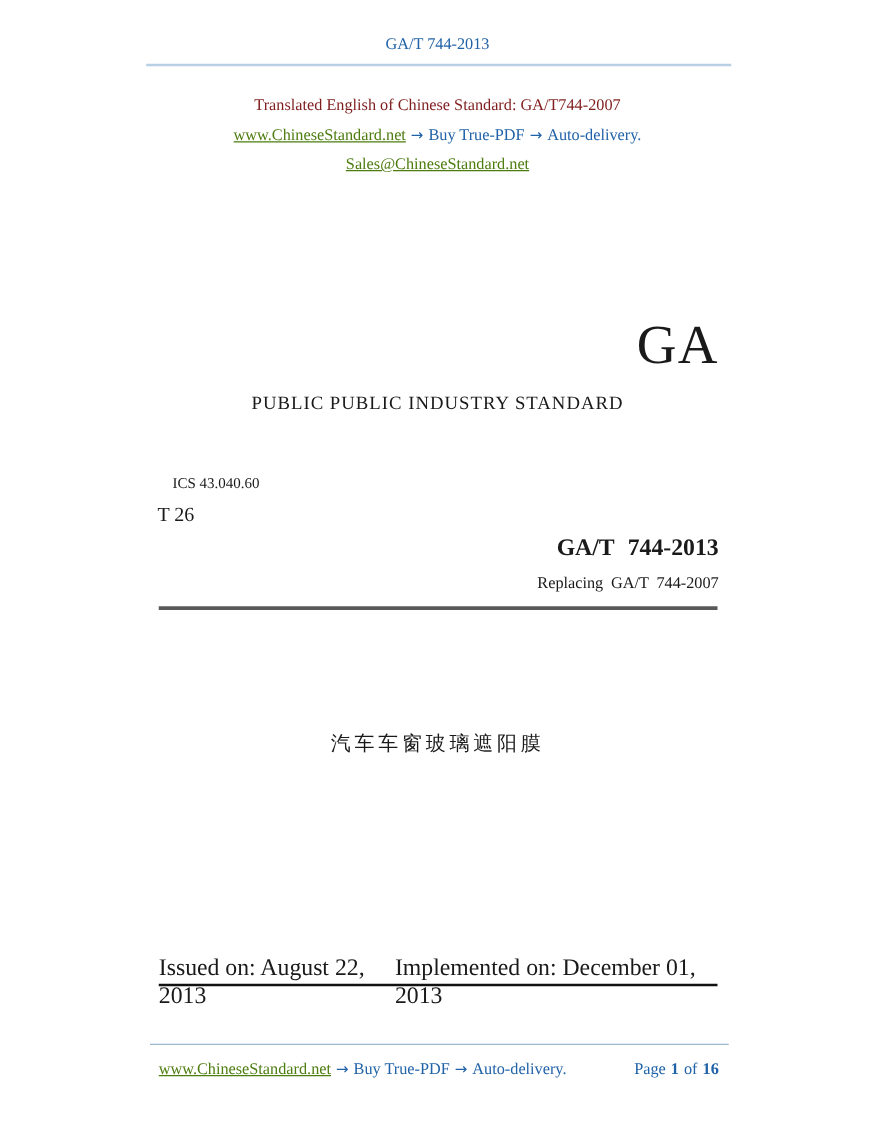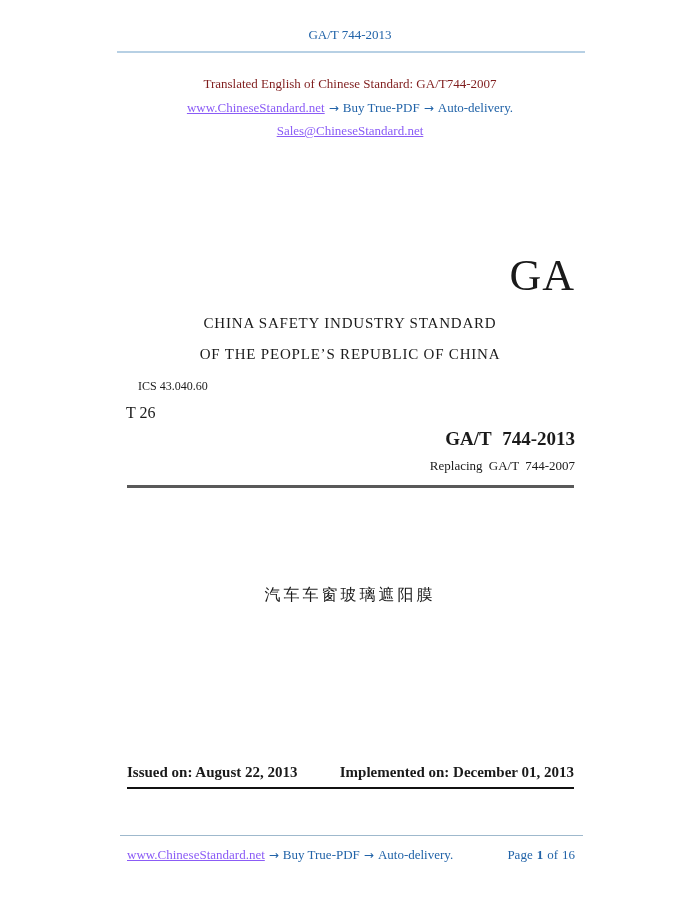--- a/index.html
+++ b/index.html
@@ -14,21 +14,21 @@
   }
   .abs { position: absolute; }
   .center { left: 0; right: 0; text-align: center; }
 
   
   .doc-code { top: 27px; font-size: 13px; color: #2163a8; }
   .rule-top { top: 51px; left: 117px; width: 468px; height: 0; border-top: 2px solid #b7d0e4; }
   .trans-1 { top: 76px; font-size: 13px; color: #7f1d1d; }
   .trans-2 { top: 100px; font-size: 13px; color: #2163a8; }
   .trans-3 { top: 123px; font-size: 13px; color: #2163a8; }
-  .link { text-decoration: underline; cursor: pointer; color: #8b5cf6; }
+  .link { text-decoration: underline; cursor: pointer; color: #4d7c0f; }
   .arrow { font-family: "DejaVu Sans", sans-serif; margin: 0 4px; font-size: 12px; }
 
   
   .logo { top: 254px; right: 125px; font-size: 44px; font-weight: normal; line-height: 1; letter-spacing: 1px; }
   .org-1 { top: 315px; font-size: 15px; letter-spacing: 0.8px; }
   .org-2 { top: 346px; font-size: 15px; letter-spacing: 0.8px; }
 
   
   .ics { top: 379px; left: 126px; font-size: 12px; margin-left: 12px; }
   .cat { top: 404px; left: 126px; font-size: 16px; }
@@ -36,52 +36,51 @@
   
   .std-num { top: 428px; right: 125px; font-size: 19px; font-weight: bold; word-spacing: 6px; }
   .replacing { top: 458px; right: 125px; font-size: 13px; word-spacing: 3px; }
   .rule-mid { top: 485px; left: 127px; width: 447px; height: 0; border-top: 3px solid #595959; }
 
   
   .title-en { top: 535px; font-size: 17px; font-weight: bold; }
   .title-cn { top: 585px; font-size: 16px; letter-spacing: 3px; font-family: "Liberation Serif", "DejaVu Sans", serif; }
 
   
-  .dates-row { top: 764px; left: 127px; width: 447px; display: flex; justify-content: space-between; font-size: 15px; font-weight: bold; }
+  .dates-row { top: 764px; left: 127px; width: 447px; display: flex; justify-content: flex-end; font-size: 19px; font-weight: normal; }
   .rule-dates { top: 787px; left: 127px; width: 447px; height: 0; border-top: 2.5px solid #111111; }
   .issuer-row { top: 796px; font-size: 13px; font-weight: bold; }
   .issuer-name { margin-left: 14px; }
 
   
   .rule-foot { top: 835px; left: 120px; width: 463px; height: 0; border-top: 1px solid #9fb9cd; }
   .footer-row { top: 847px; left: 127px; width: 448px; display: flex; justify-content: space-between; font-size: 13px; color: #2163a8; }
   .pg-num { font-weight: bold; margin: 0 4px; }
-  .pg-total { font-weight: normal; margin-left: 4px; }
+  .pg-total { font-weight: bold; margin-left: 4px; }
   .pg-label { margin-right: 0; }
 </style>
 </head>
 <body>
 
 <div class="page">
 
   <div class="abs center doc-code">GA/T 744-2013</div>
   <div class="abs rule-top"></div>
 
   <div class="abs center trans-1">Translated English of Chinese Standard: GA/T744-2007</div>
   <div class="abs center trans-2">
     <span class="link">www.ChineseStandard.net</span><span class="arrow">→</span><span>Buy True-PDF</span><span class="arrow">→</span><span>Auto-delivery.</span>
   </div>
   <div class="abs center trans-3">
     <span class="link">Sales@ChineseStandard.net</span>
   </div>
 
   <div class="abs logo">GA</div>
 
-  <div class="abs center org-1">CHINA SAFETY INDUSTRY STANDARD</div>
-  <div class="abs center org-2">OF THE PEOPLE’S REPUBLIC OF CHINA</div>
+  <div class="abs center org-1">PUBLIC PUBLIC INDUSTRY STANDARD</div>
 
   <div class="abs ics">ICS 43.040.60</div>
   <div class="abs cat">T 26</div>
 
   <div class="abs std-num">GA/T 744-2013</div>
   <div class="abs replacing">Replacing GA/T 744-2007</div>
   <div class="abs rule-mid"></div>
 
   <div class="abs center title-cn">汽车车窗玻璃遮阳膜</div>
 

